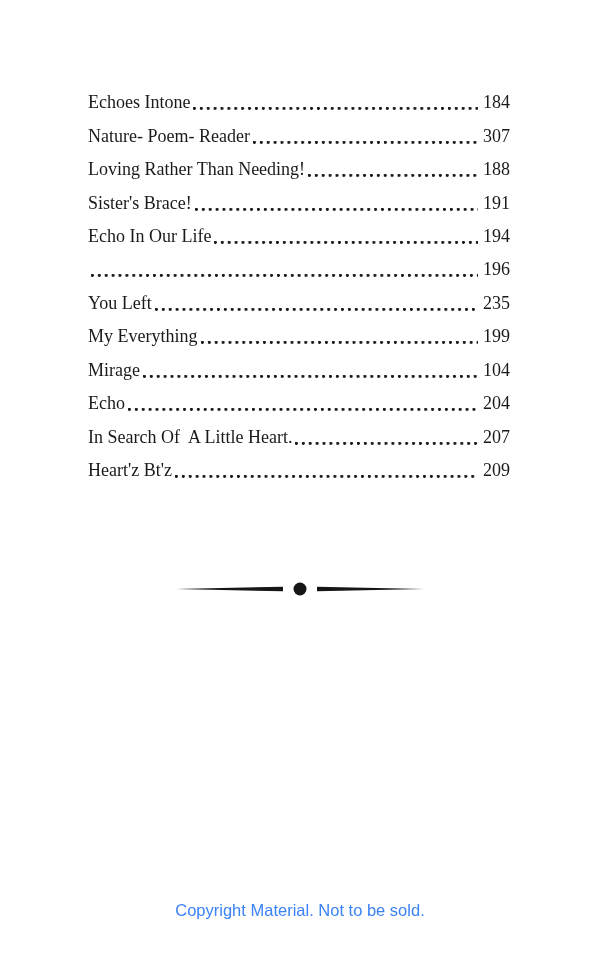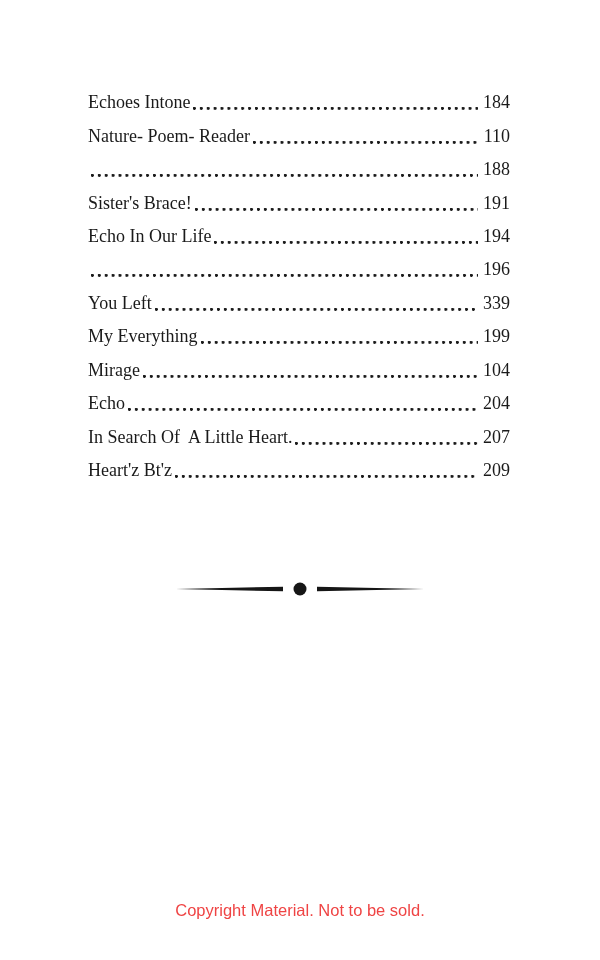--- a/index.html
+++ b/index.html
@@ -63,43 +63,44 @@
     line-height: 0;
   }
   .footer {
     position: absolute;
     top: 901px;
     left: 0;
     width: 600px;
     text-align: center;
     font-family: "Liberation Sans", sans-serif;
     font-size: 16.5px;
-    color: #ef4444;
+    color: #3b82f6;
   }
 </style>
 </head>
 <body>
 
 <div class="page">
 
   <div class="toc">
 
     <div class="toc-row">
       <span class="toc-title">Echoes Intone</span>
       <span class="toc-leader"></span>
       <span class="toc-page">184</span>
     </div>
 
     <div class="toc-row">
       <span class="toc-title">Nature- Poem- Reader</span>
       <span class="toc-leader"></span>
-      <span class="toc-page">110</span>
+      <span class="toc-page">307</span>
     </div>
 
     <div class="toc-row">
+      <span class="toc-title">Loving Rather Than Needing!</span>
       <span class="toc-leader"></span>
       <span class="toc-page">188</span>
     </div>
 
     <div class="toc-row">
       <span class="toc-title">Sister's Brace!</span>
       <span class="toc-leader"></span>
       <span class="toc-page">191</span>
     </div>
 
@@ -111,21 +112,21 @@
     </div>
 
     <div class="toc-row">
       <span class="toc-leader"></span>
       <span class="toc-page">196</span>
     </div>
 
     <div class="toc-row">
       <span class="toc-title">You Left</span>
       <span class="toc-leader"></span>
-      <span class="toc-page">339</span>
+      <span class="toc-page">235</span>
     </div>
 
     <div class="toc-row">
       <span class="toc-title">My Everything</span>
       <span class="toc-leader"></span>
       <span class="toc-page">199</span>
     </div>
 
     <div class="toc-row">
       <span class="toc-title">Mirage</span>

